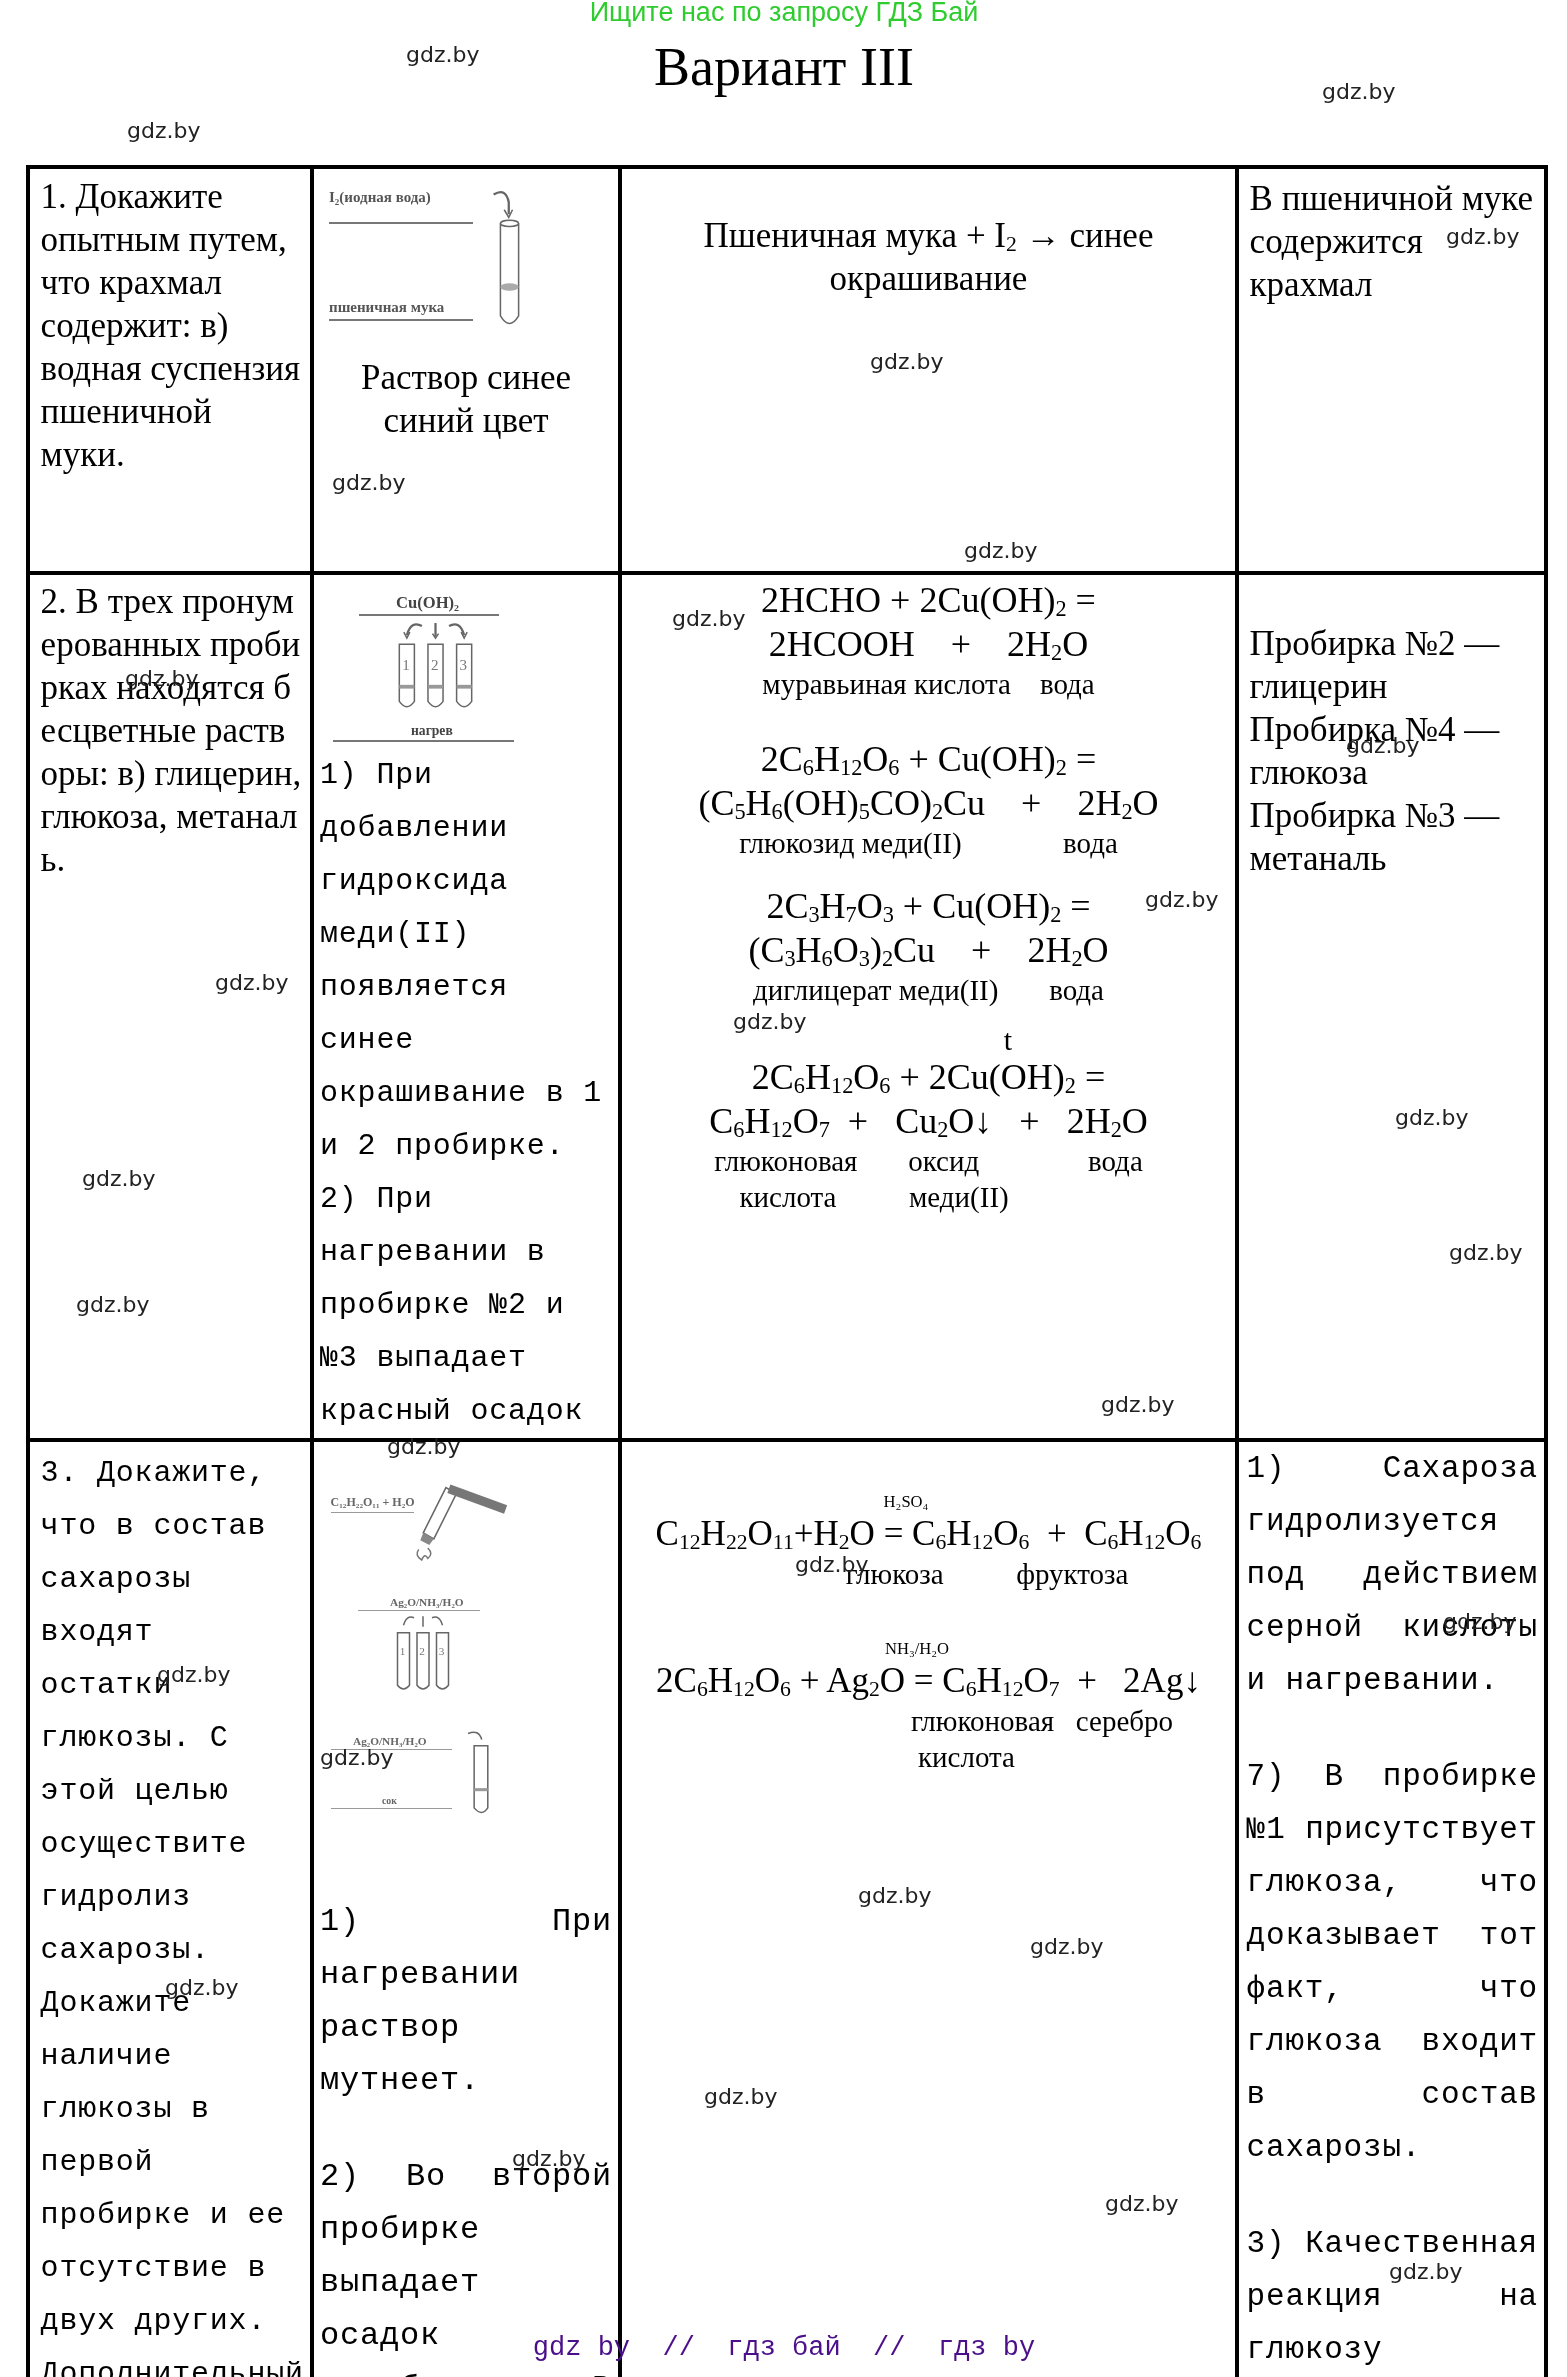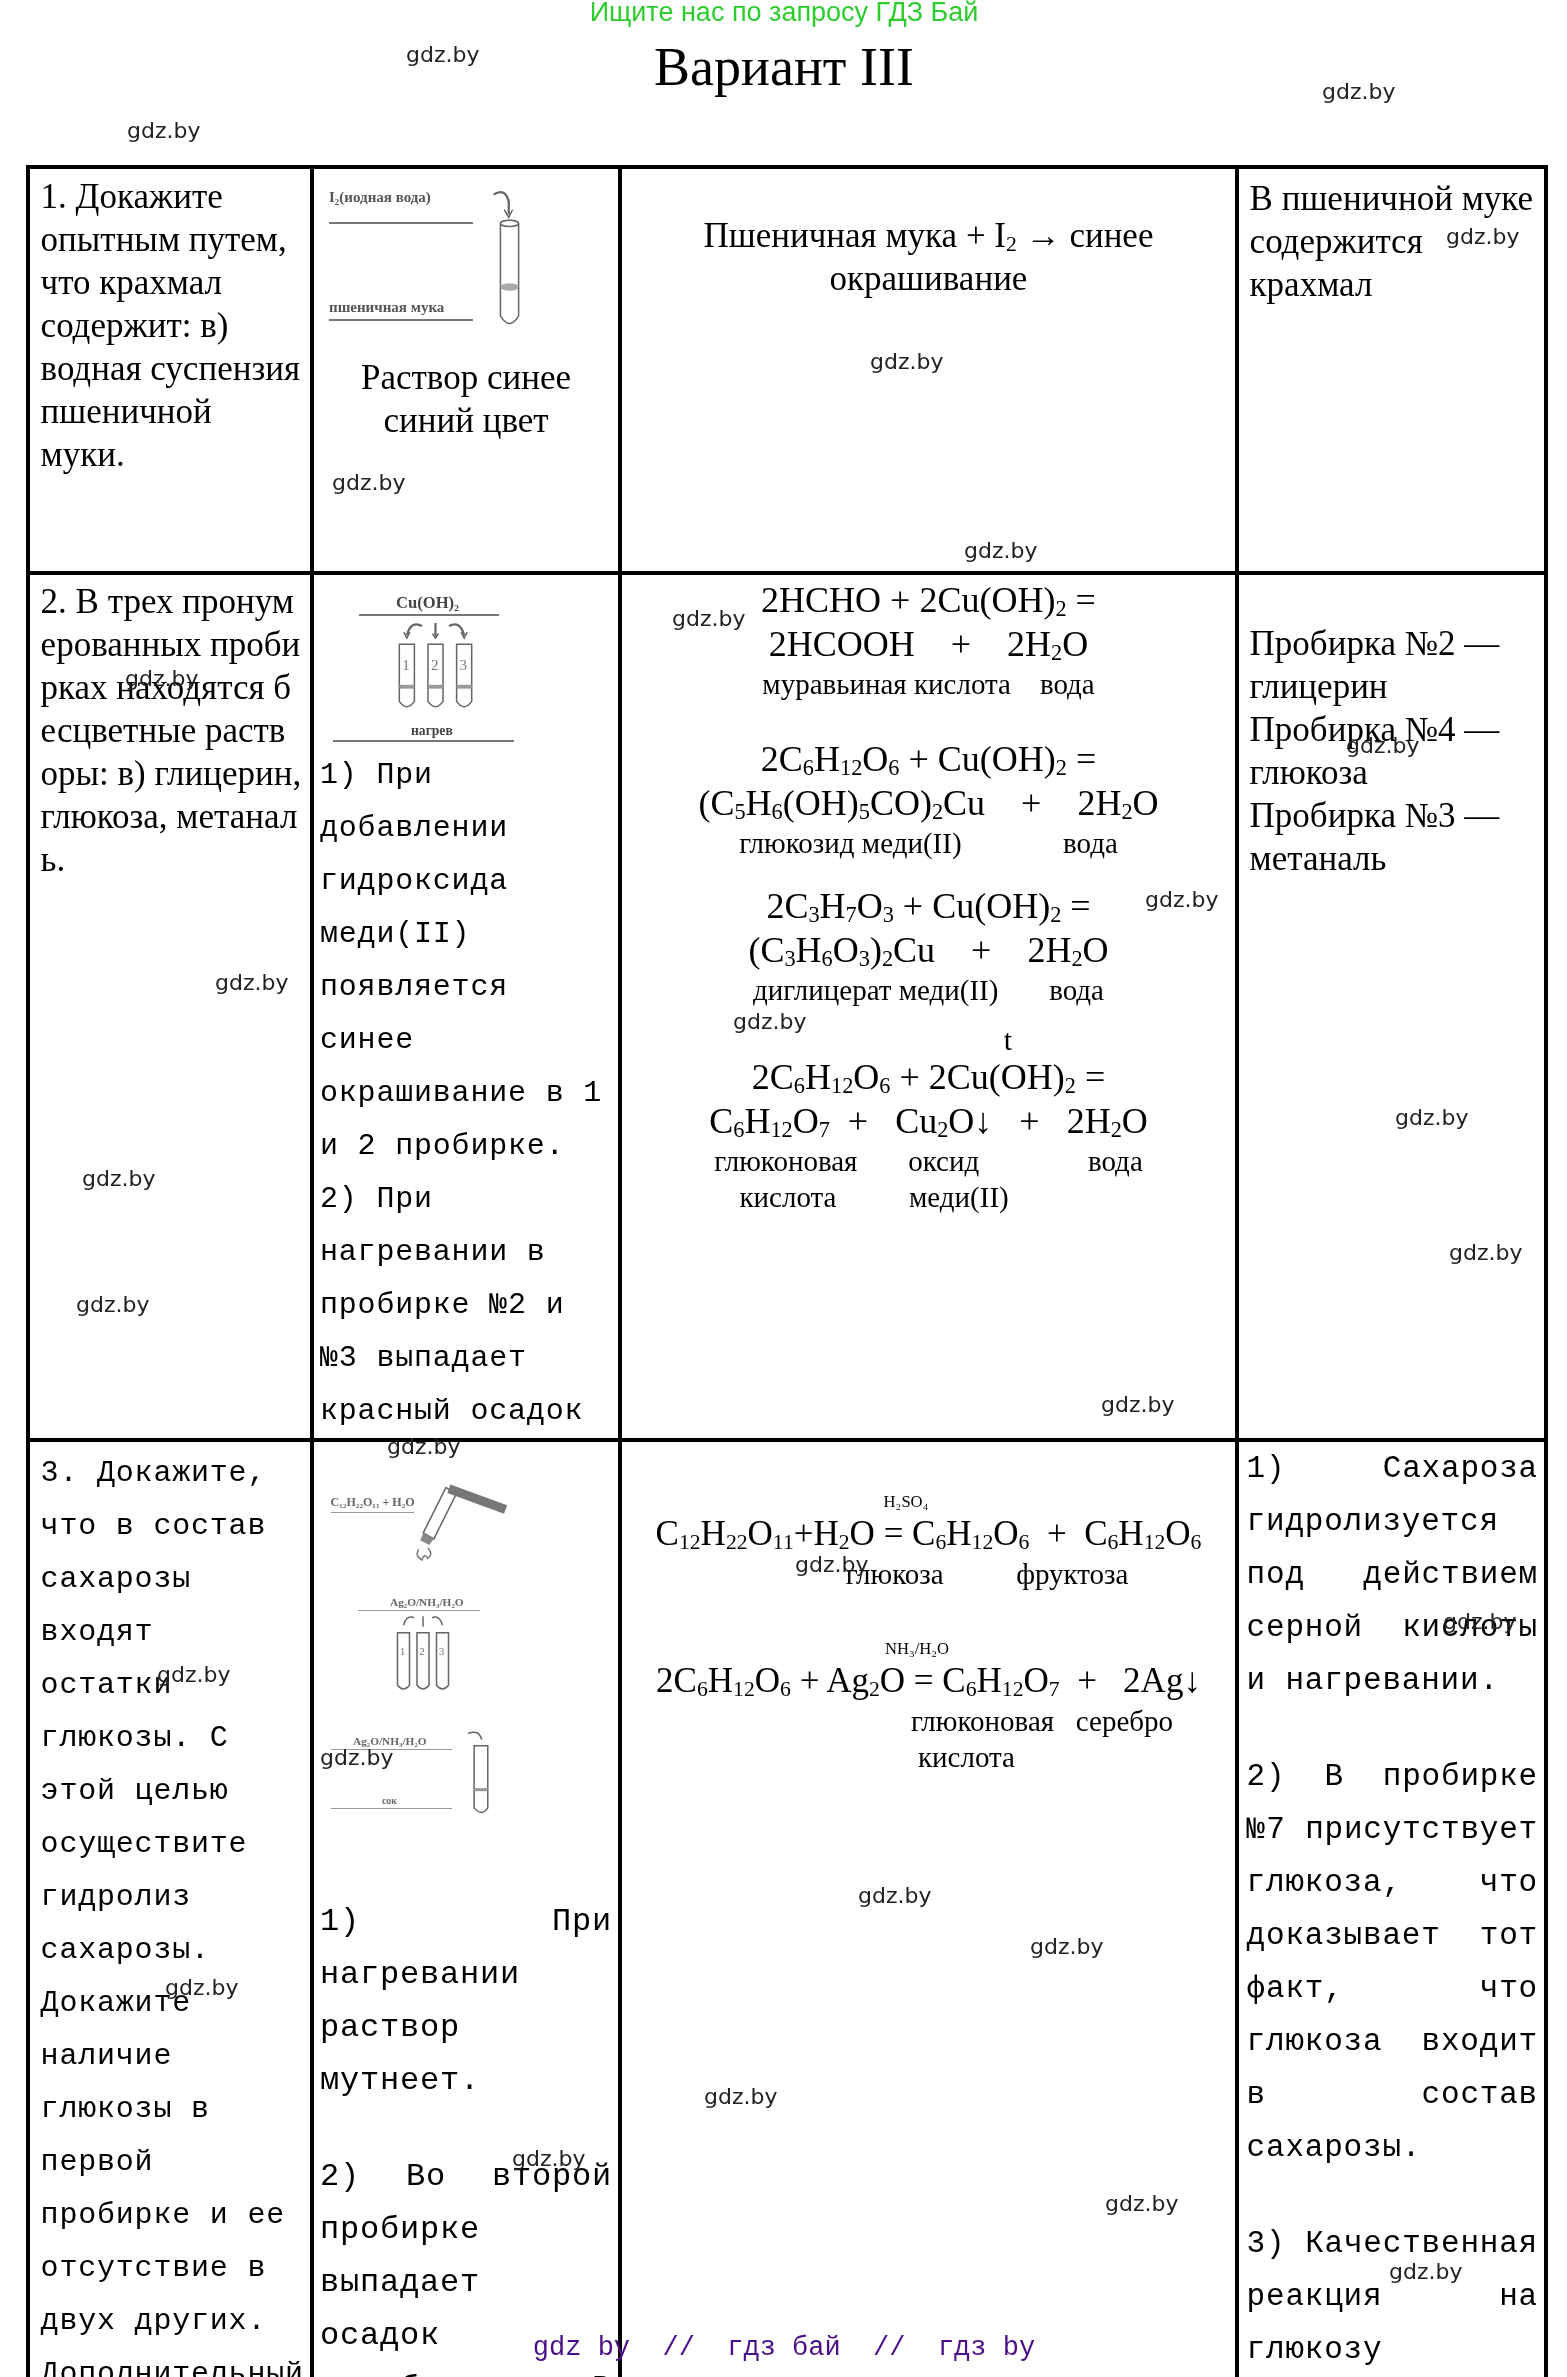--- a/index.html
+++ b/index.html
@@ -189,21 +189,21 @@
         <div class="cond" style="padding-right:23px;">NH₃/H₂O</div>
         <div class="eq" style="font-size:35px;">2C<sub>6</sub>H<sub>12</sub>O<sub>6</sub> + Ag<sub>2</sub>O = C<sub>6</sub>H<sub>12</sub>O<sub>7</sub> &nbsp;+ &nbsp; 2Ag↓</div>
         <div class="eqlbl" style="padding-left:227px;">глюконовая   серебро</div>
         <div class="eqlbl" style="padding-left:76px;">кислота</div>
       </div>
     </td>
     <td>
       <div class="cell-text serif2" style="padding:0 6px 0 7.6px;font-size:31px;">
         <div style="text-align:justify;">1) Сахароза гидролизуется под действием серной кислоты и нагревании.</div>
         <div style="height:43px;"></div>
-        <div style="text-align:justify;">2) В пробирке №7 присутствует глюкоза, что доказывает тот факт, что глюкоза входит в состав сахарозы.</div>
+        <div style="text-align:justify;">7) В пробирке №1 присутствует глюкоза, что доказывает тот факт, что глюкоза входит в состав сахарозы.</div>
         <div style="height:43px;"></div>
         <div style="text-align:justify;text-align-last:justify;">3) Качественная реакция на глюкозу указывает на присутствие глюкозы о</div>
       </div>
     </td>
   </tr>
 </tbody>
   </table>
 
 <div class="wm" style="left:406px;top:42px;">gdz.by</div>
 <div class="wm" style="left:1322px;top:79px;">gdz.by</div>

